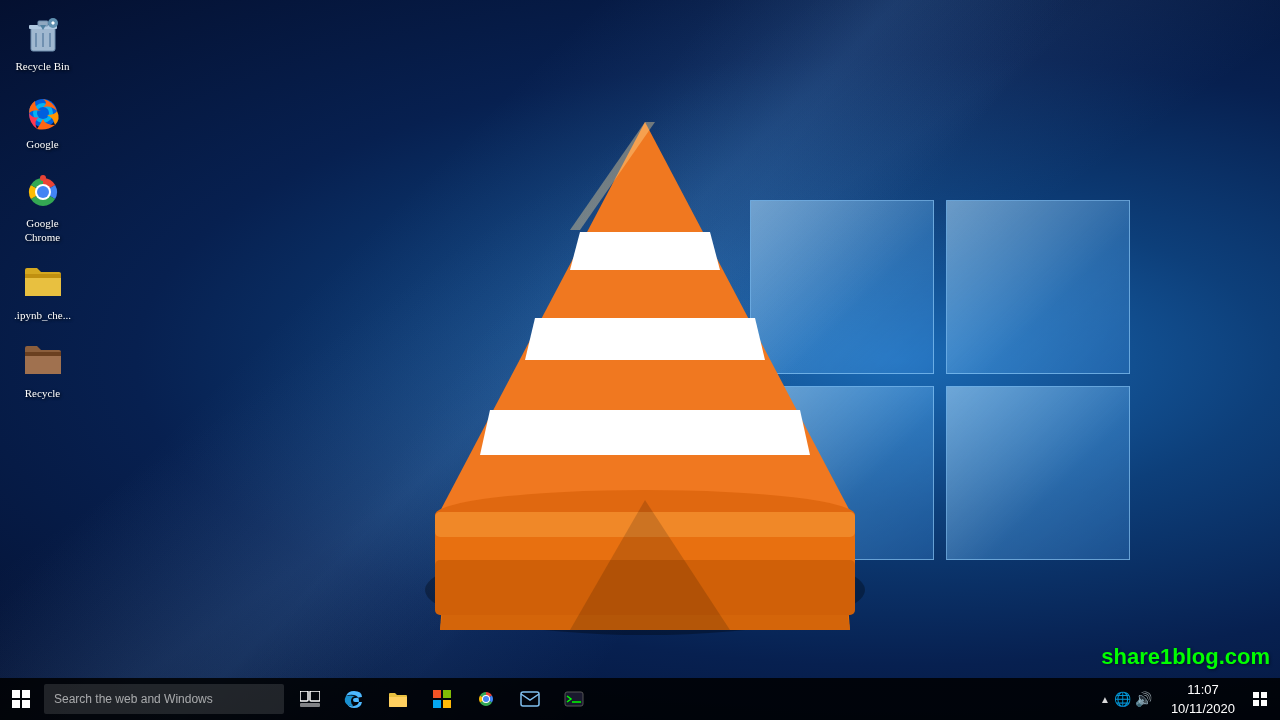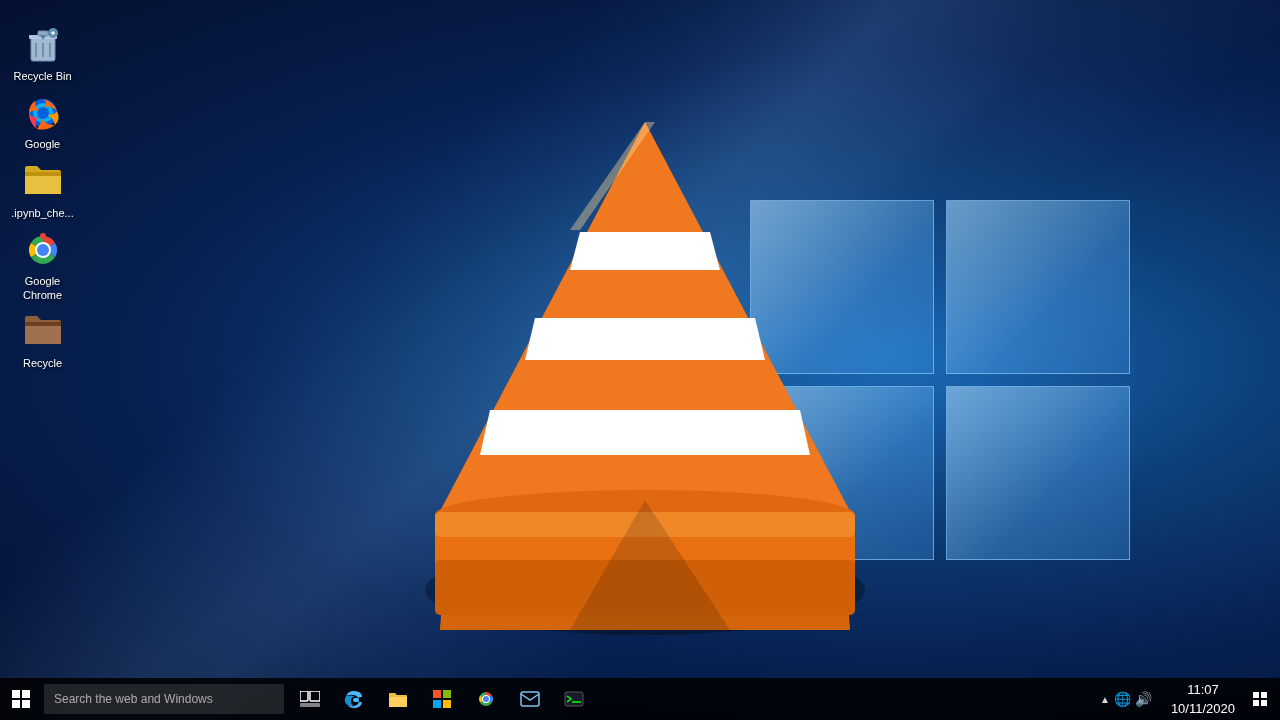--- a/index.html
+++ b/index.html
@@ -64,21 +64,23 @@
       background: linear-gradient(135deg, rgba(255,255,255,0.3) 0%, transparent 60%);
     }
 
     
     .desktop-icons {
       position: absolute;
       top: 0;
       left: 0;
       display: flex;
       flex-direction: column;
-      padding: 20px 5px;
+      gap: 10px;
+      padding: 10px 5px;
+      font-family: Liberation Serif, serif;
     }
 
     .desktop-icon {
       display: flex;
       flex-direction: column;
       align-items: center;
       width: 75px;
       padding: 5px;
       cursor: pointer;
       border-radius: 3px;
@@ -315,68 +317,71 @@
           <path d="M32 32 Q24 38 14 36 Q18 30 20 26 Q22 32 32 32Z" fill="#ff6611"></path>
           <path d="M14 36 Q6 30 6 20 Q10 26 16 24 Q10 28 14 36Z" fill="#ff3750"></path>
           <path d="M6 20 Q6 12 12 8 Q12 16 18 18 Q10 16 6 20Z" fill="#ff6611"></path>
         </svg>
       </div>
       <span class="icon-label">Google</span>
     </div>
 
     <div class="desktop-icon">
       <div class="icon-img">
+        <svg width="40" height="40" viewBox="0 0 40 40">
+
+          <path d="M20 20 L20 6 A14 14 0 0 1 32.1 13 Z" fill="#ea4335"></path>
+
+          <path d="M20 20 L32.1 13 A14 14 0 0 1 32.1 27 Z" fill="#4285f4"></path>
+
+          <path d="M20 20 L32.1 27 A14 14 0 0 1 7.9 27 Z" fill="#34a853"></path>
+
+          <path d="M20 20 L7.9 27 A14 14 0 0 1 7.9 13 Z" fill="#fbbc05"></path>
+
+          <path d="M20 20 L7.9 13 A14 14 0 0 1 20 6 Z" fill="#34a853"></path>
+
+          <circle cx="20" cy="20" r="8" fill="white"></circle>
+
+          <circle cx="20" cy="20" r="6" fill="#4285f4"></circle>
+
+          <circle cx="20" cy="6" r="3" fill="#ea4335" stroke="none"></circle>
+
+          <rect x="6" y="18" width="28" height="4" rx="2" fill="none"></rect>
+        </svg>
+      </div>
+      <span class="icon-label">Google Chrome</span>
+    </div>
+
+    <div class="desktop-icon">
+      <div class="icon-img">
         <svg width="40" height="34" viewBox="0 0 40 34">
           <path d="M2 10 L2 32 L38 32 L38 10 Q38 8 36 8 L18 8 L14 4 L4 4 Q2 4 2 6 Z" fill="#d4a820"></path>
           <path d="M2 14 L38 14 L38 32 L2 32 Z" fill="#e8c040"></path>
           <path d="M2 10 L38 10 L38 14 L2 14 Z" fill="#c09010"></path>
         </svg>
       </div>
       <span class="icon-label">.ipynb_che...</span>
-    </div>
-
-    <div class="desktop-icon">
-      <div class="icon-img">
-        <svg width="40" height="40" viewBox="0 0 40 40">
-
-          <path d="M20 20 L20 6 A14 14 0 0 1 32.1 13 Z" fill="#ea4335"></path>
-
-          <path d="M20 20 L32.1 13 A14 14 0 0 1 32.1 27 Z" fill="#4285f4"></path>
-
-          <path d="M20 20 L32.1 27 A14 14 0 0 1 7.9 27 Z" fill="#34a853"></path>
-
-          <path d="M20 20 L7.9 27 A14 14 0 0 1 7.9 13 Z" fill="#fbbc05"></path>
-
-          <path d="M20 20 L7.9 13 A14 14 0 0 1 20 6 Z" fill="#34a853"></path>
-
-          <circle cx="20" cy="20" r="8" fill="white"></circle>
-
-          <circle cx="20" cy="20" r="6" fill="#4285f4"></circle>
-
-          <circle cx="20" cy="6" r="3" fill="#ea4335" stroke="none"></circle>
-
-          <rect x="6" y="18" width="28" height="4" rx="2" fill="none"></rect>
-        </svg>
-      </div>
-      <span class="icon-label">Google Chrome</span>
     </div>
 
     <div class="desktop-icon">
       <div class="icon-img">
         <svg width="40" height="34" viewBox="0 0 40 34">
           <path d="M2 10 L2 32 L38 32 L38 10 Q38 8 36 8 L18 8 L14 4 L4 4 Q2 4 2 6 Z" fill="#8B5E3C"></path>
           <path d="M2 14 L38 14 L38 32 L2 32 Z" fill="#A0714F"></path>
           <path d="M2 10 L38 10 L38 14 L2 14 Z" fill="#6B4020"></path>
         </svg>
       </div>
       <span class="icon-label">Recycle</span>
     </div>
 
   </div>
 
+  <div class="watermark">
+    <span>share1blog.com</span>
+  </div>
 
   <div class="taskbar">
 
     <div class="taskbar-start">
       <div class="start-icon">
         <div></div>
           <div></div>
           <div></div>
           <div></div>
       </div>

